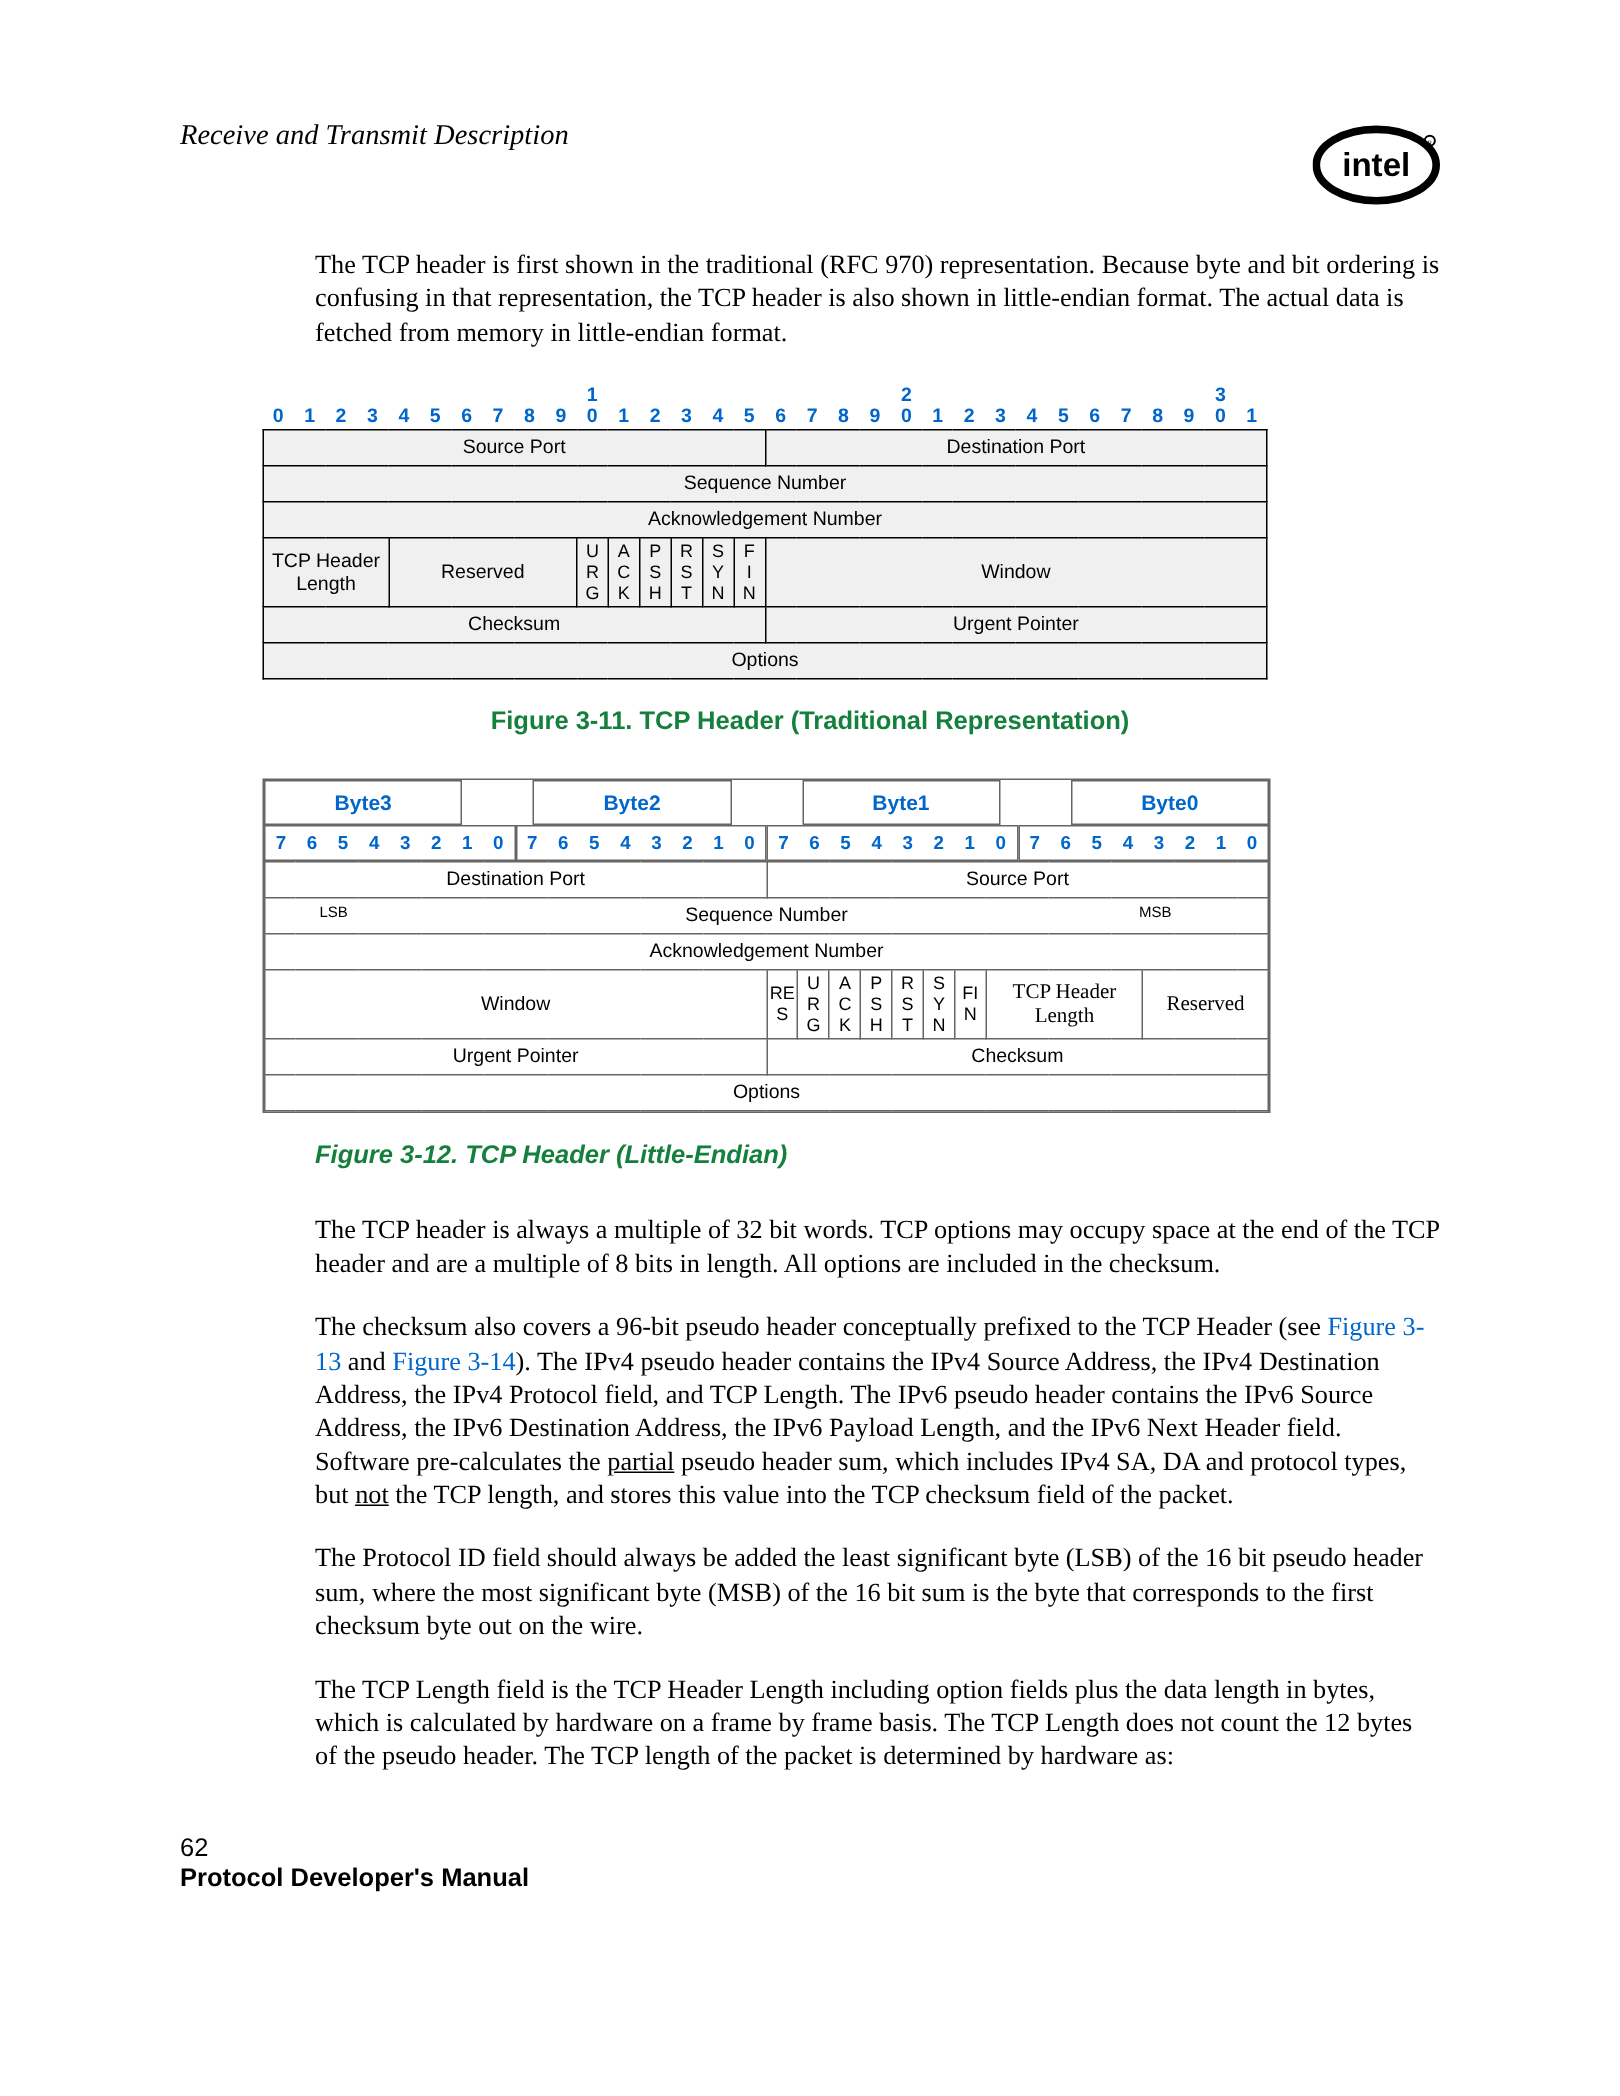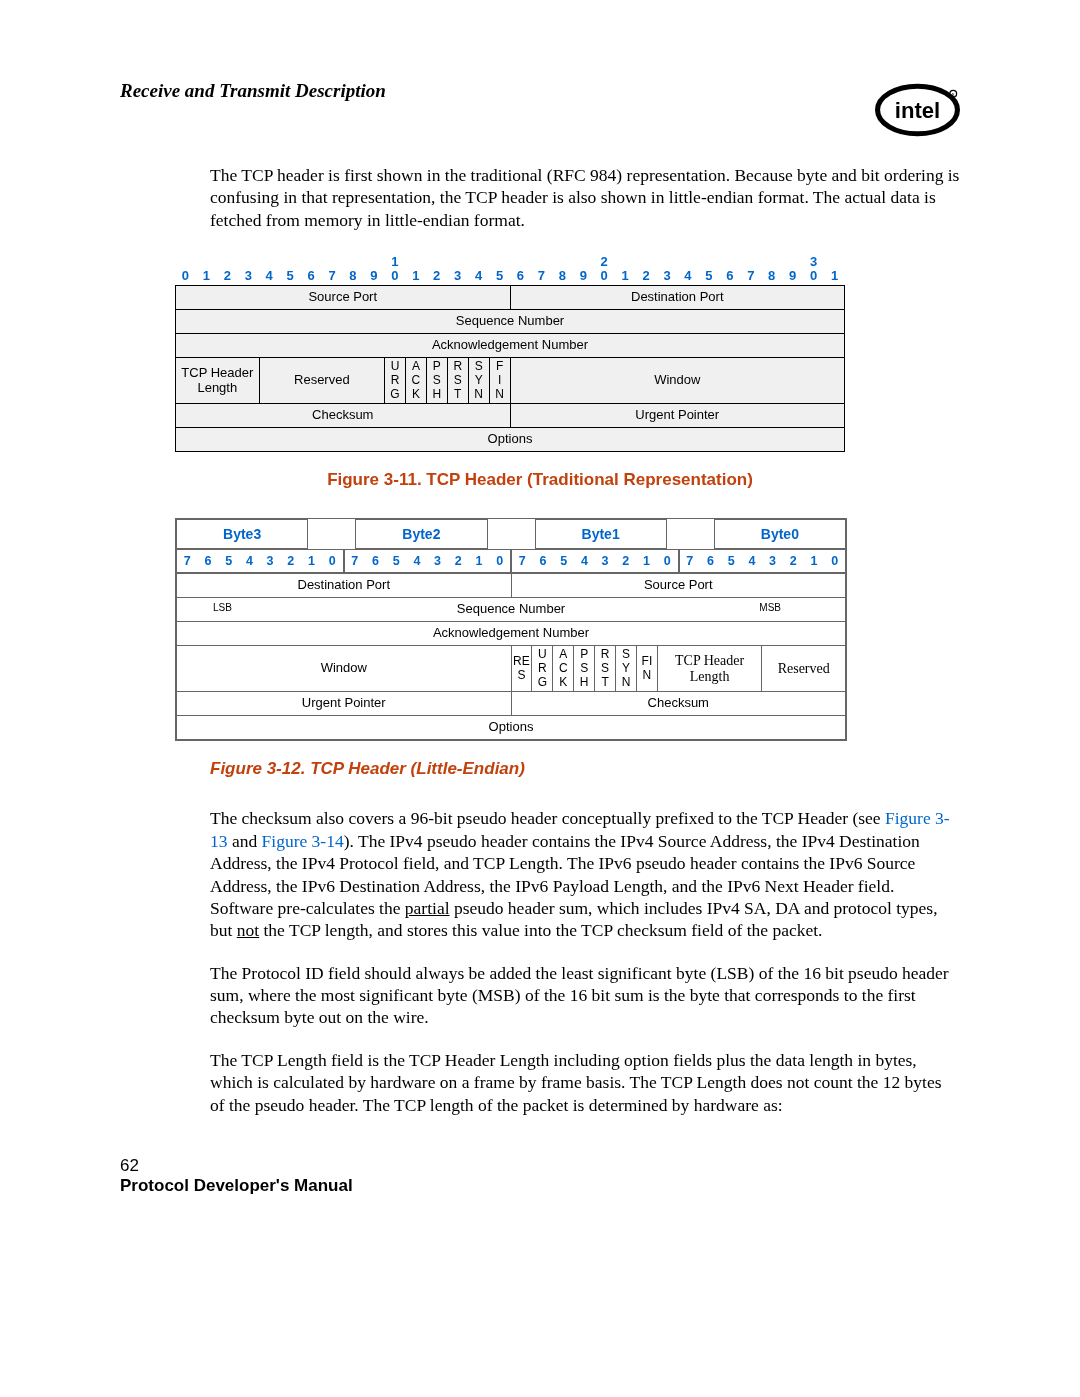--- a/index.html
+++ b/index.html
@@ -14,36 +14,36 @@
     padding: 80px 120px 60px 120px;
     position: relative;
   }
   .header-row {
     display: flex;
     justify-content: space-between;
     align-items: flex-start;
   }
   .header-title {
     font-style: italic;
-    font-weight: bold;
+    font-weight: normal;
     font-size: 19px;
   }
   .logo {
     width: 85px;
     height: 60px;
   }
   .body-text {
     font-size: 17.5px;
     line-height: 1.28;
     margin: 20px 0 20px 90px;
     text-align: left;
   }
   .body-text a { color: #0066cc; text-decoration: none; }
   .fig-caption {
-    color: #c2410c;
+    color: #15803d;
     font-family: Arial, Helvetica, sans-serif;
     font-weight: bold;
     font-size: 17px;
     text-align: center;
     margin: 18px 0 28px 0;
   }
   .footer-row {
     display: flex;
     justify-content: space-between;
     font-family: Arial, Helvetica, sans-serif;
@@ -121,21 +121,21 @@
     <div>
       <svg class="logo" viewBox="0 0 100 70">
         <ellipse cx="50" cy="35" rx="47" ry="28" fill="none" stroke="#000" stroke-width="6"></ellipse>
         <text x="50" y="44" text-anchor="middle" font-family="Arial" font-size="26" font-weight="bold" fill="#000">intel</text>
         <circle cx="92" cy="16" r="4" fill="none" stroke="#000" stroke-width="1.5"></circle>
         <text x="92" y="19" text-anchor="middle" font-size="5" fill="#000">R</text>
       </svg>
     </div>
   </div>
 
-  <div class="body-text">The TCP header is first shown in the traditional (RFC 984) representation. Because byte and bit ordering is confusing in that representation, the TCP header is also shown in little-endian format. The actual data is fetched from memory in little-endian format.</div>
+  <div class="body-text">The TCP header is first shown in the traditional (RFC 970) representation. Because byte and bit ordering is confusing in that representation, the TCP header is also shown in little-endian format. The actual data is fetched from memory in little-endian format.</div>
 
   <div class="fig1">
     <div class="bitbar" id="fig1-bits">
         <div class="bit">0</div>
         <div class="bit">1</div>
         <div class="bit">2</div>
         <div class="bit">3</div>
         <div class="bit">4</div>
         <div class="bit">5</div>
         <div class="bit">6</div>
@@ -282,20 +282,21 @@
         <td colspan="16">Checksum</td>
       </tr>
       <tr>
             <td colspan="32">Options</td>
           </tr>
     </tbody>
       </table>
   </div>
   <div class="fig-caption" style="text-align:left;margin-left:90px;font-style:italic;">Figure 3-12. TCP Header (Little-Endian)</div>
 
+  <div class="body-text">The TCP header is always a multiple of 32 bit words. TCP options may occupy space at the end of the TCP header and are a multiple of 8 bits in length. All options are included in the checksum.</div>
 
   <div class="body-text">
     <span>The checksum also covers a 96-bit pseudo header conceptually prefixed to the TCP Header (see </span><a href="#">Figure 3-13</a><span> and </span><a href="#">Figure 3-14</a><span>). The IPv4 pseudo header contains the IPv4 Source Address, the IPv4 Destination Address, the IPv4 Protocol field, and TCP Length. The IPv6 pseudo header contains the IPv6 Source Address, the IPv6 Destination Address, the IPv6 Payload Length, and the IPv6 Next Header field. Software pre-calculates the </span><span class="under">partial</span><span> pseudo header sum, which includes IPv4 SA, DA and protocol types, but </span><span class="under">not</span><span> the TCP length, and stores this value into the TCP checksum field of the packet.</span>
   </div>
 
   <div class="body-text">The Protocol ID field should always be added the least significant byte (LSB) of the 16 bit pseudo header sum, where the most significant byte (MSB) of the 16 bit sum is the byte that corresponds to the first checksum byte out on the wire.</div>
   <div class="body-text">The TCP Length field is the TCP Header Length including option fields plus the data length in bytes, which is calculated by hardware on a frame by frame basis. The TCP Length does not count the 12 bytes of the pseudo header. The TCP length of the packet is determined by hardware as:</div>
 
   <div class="footer-row">
     <div class="footer-page">62</div>

